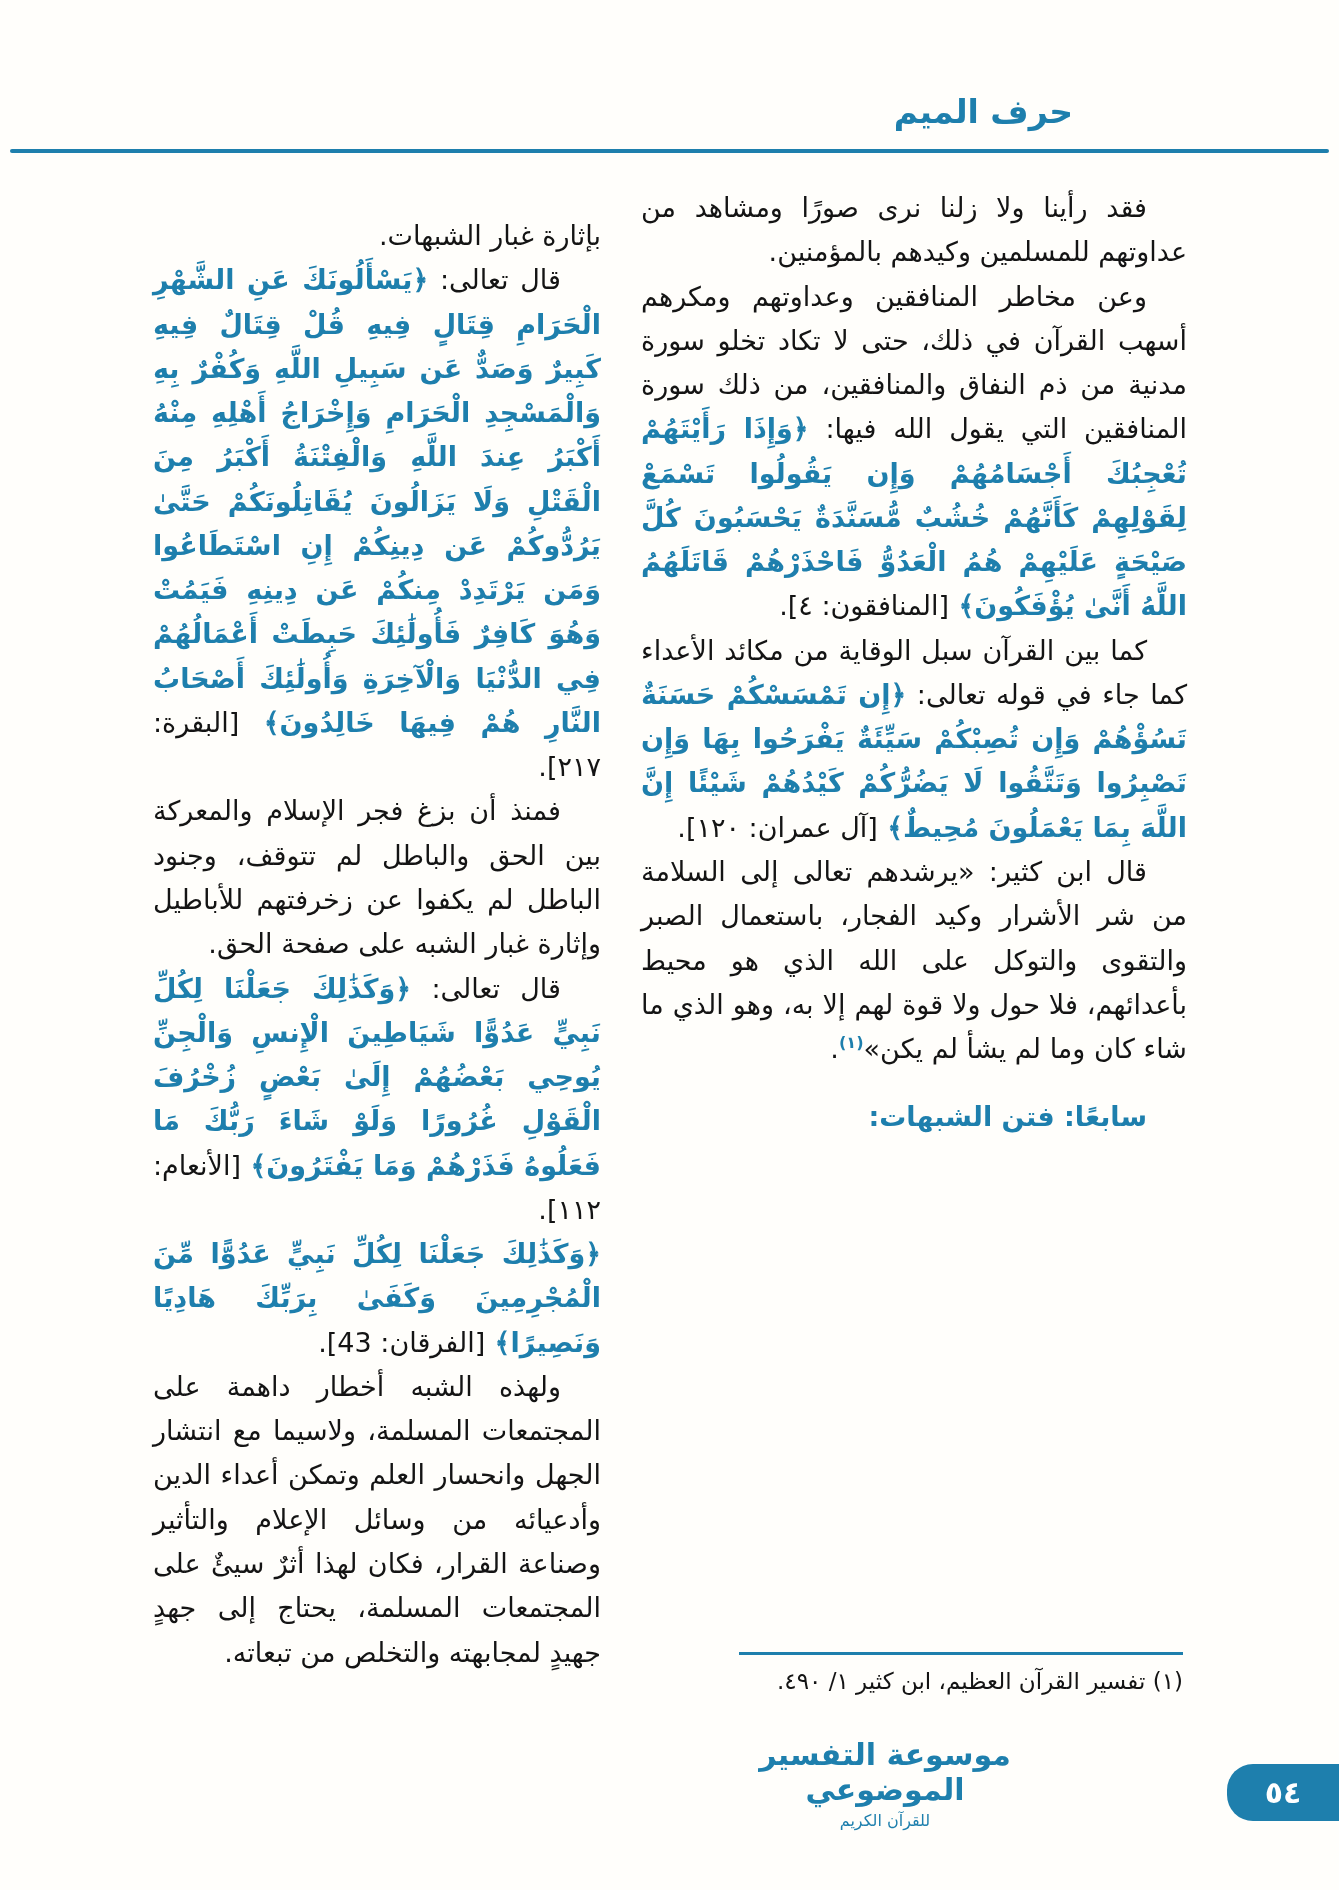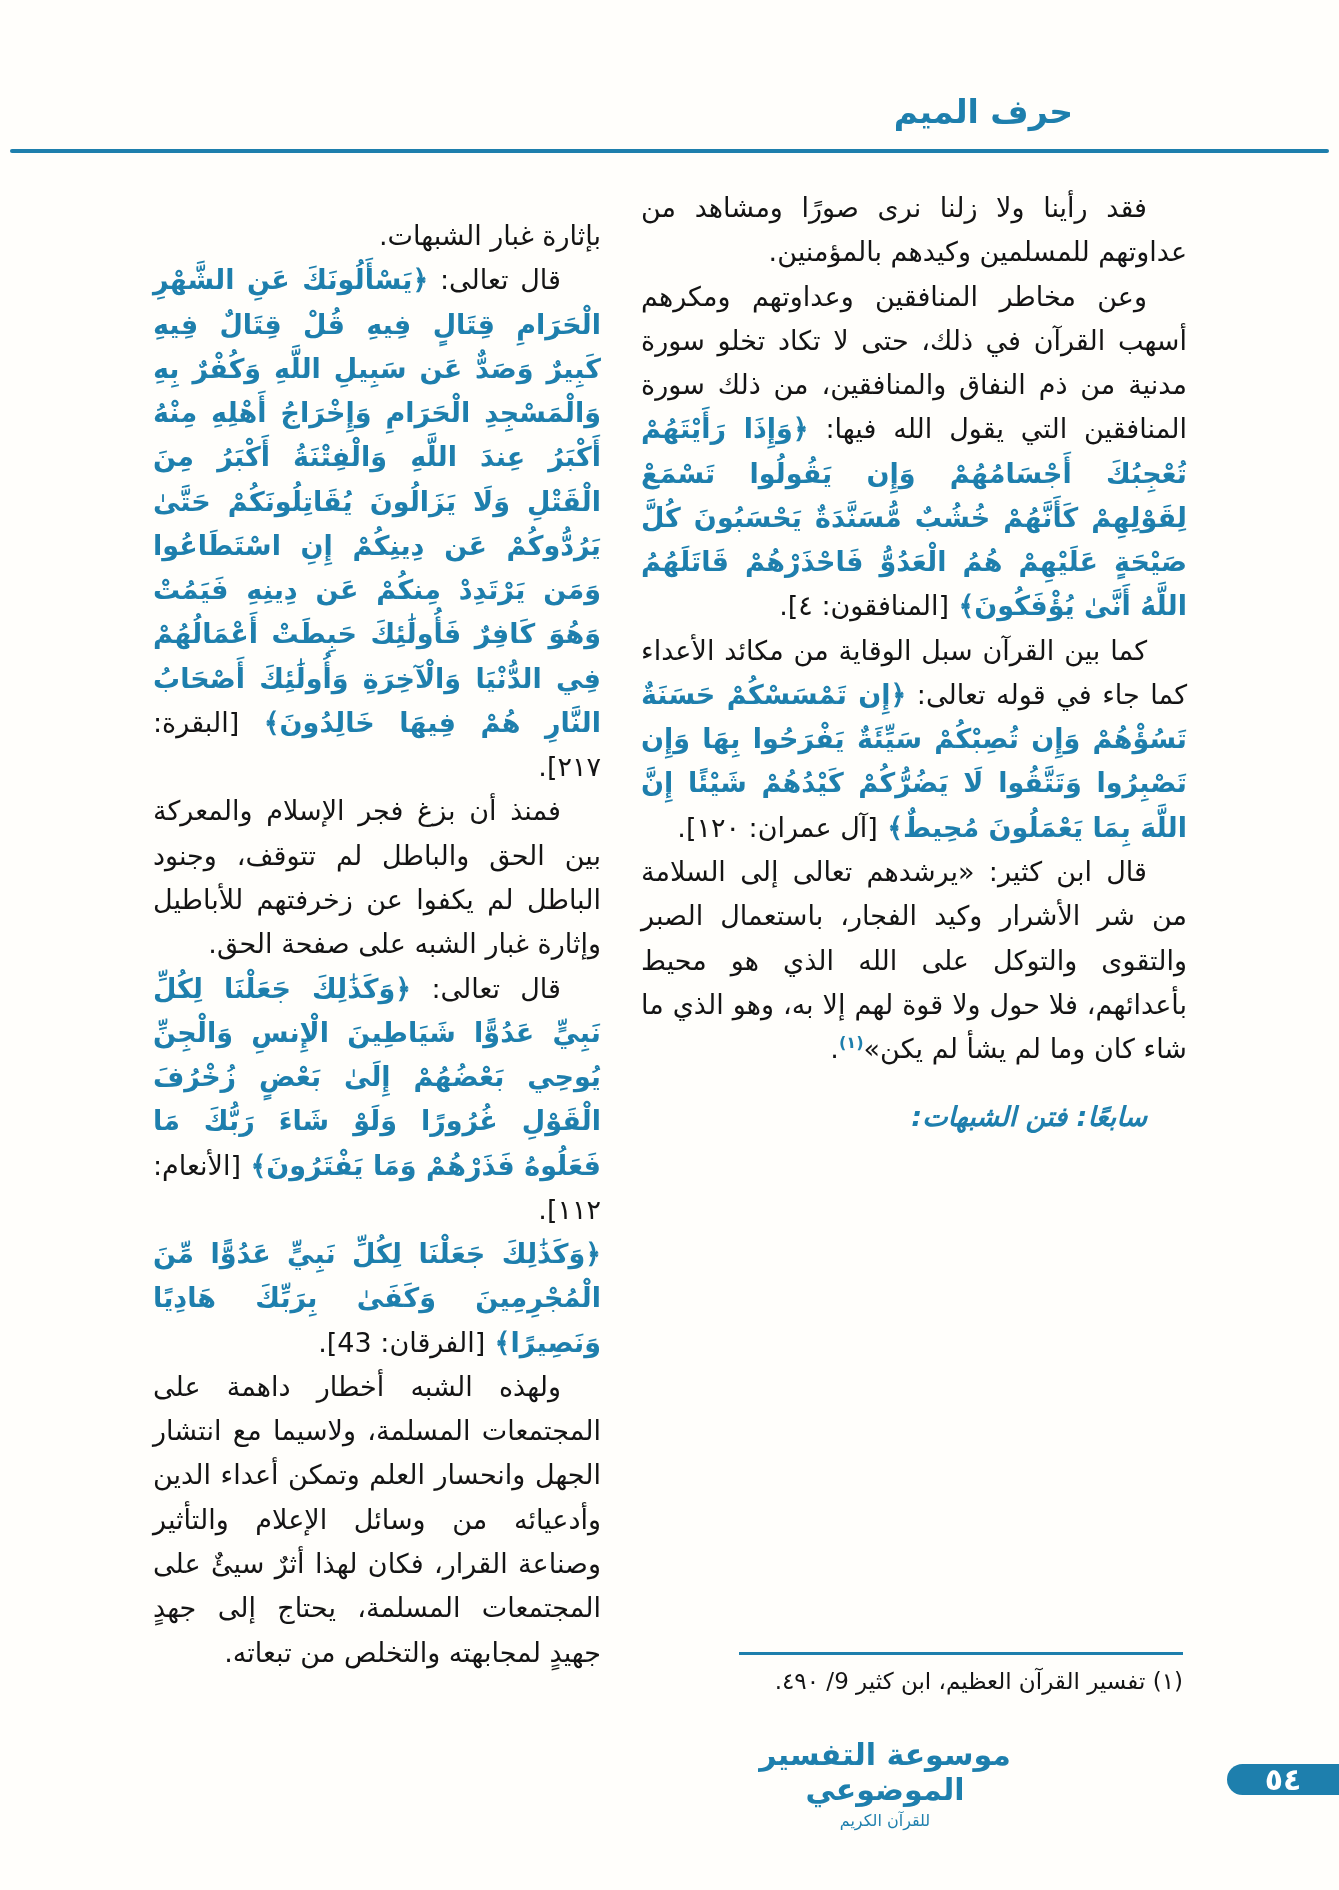--- a/index.html
+++ b/index.html
@@ -55,21 +55,20 @@
   .para {
     margin: 0;
     text-align: justify;
     text-indent: 40px;
   }
   .para.noindent { text-indent: 0; }
   .para.heading {
     color: var(--accent, #1e7fad);
     font-weight: 700;
     margin: 24px 0 12px 0;
-    font-style: italic;
   }
   .seg-body   { color: var(--ink, #141414); }
   .seg-quran  { color: var(--accent, #1e7fad); font-weight: 700; }
   .seg-ref    { color: var(--ink, #141414); }
   .seg-heading{ color: inherit; }
   .seg-fnref  {
     color: var(--accent, #1e7fad);
     font-size: 0.60em;
     vertical-align: super;
     font-weight: 700;
@@ -117,21 +116,21 @@
     margin-top: 4px;
     letter-spacing: 1px;
   }
 
   
   .page-badge {
     position: absolute;
     top: 1764px;
     right: 0;
     width: 112px;
-    height: 31px;
+    height: 57px;
     background: var(--accent, #1e7fad);
     border-radius: 26px 0 0 26px;
     display: flex;
     align-items: center;
     justify-content: center;
     color: #ffffff;
     font-size: 30px;
     font-weight: 700;
   }
 </style>
@@ -157,21 +156,21 @@
         <p class="para"><span class="seg-body">قال تعالى: </span><span class="seg-quran">﴿يَسْأَلُونَكَ عَنِ الشَّهْرِ الْحَرَامِ قِتَالٍ فِيهِ قُلْ قِتَالٌ فِيهِ كَبِيرٌ وَصَدٌّ عَن سَبِيلِ اللَّهِ وَكُفْرٌ بِهِ وَالْمَسْجِدِ الْحَرَامِ وَإِخْرَاجُ أَهْلِهِ مِنْهُ أَكْبَرُ عِندَ اللَّهِ وَالْفِتْنَةُ أَكْبَرُ مِنَ الْقَتْلِ وَلَا يَزَالُونَ يُقَاتِلُونَكُمْ حَتَّىٰ يَرُدُّوكُمْ عَن دِينِكُمْ إِنِ اسْتَطَاعُوا وَمَن يَرْتَدِدْ مِنكُمْ عَن دِينِهِ فَيَمُتْ وَهُوَ كَافِرٌ فَأُولَٰئِكَ حَبِطَتْ أَعْمَالُهُمْ فِي الدُّنْيَا وَالْآخِرَةِ وَأُولَٰئِكَ أَصْحَابُ النَّارِ هُمْ فِيهَا خَالِدُونَ﴾ </span><span class="seg-ref">[البقرة: ٢١٧].</span></p>
         <p class="para"><span class="seg-body">فمنذ أن بزغ فجر الإسلام والمعركة بين الحق والباطل لم تتوقف، وجنود الباطل لم يكفوا عن زخرفتهم للأباطيل وإثارة غبار الشبه على صفحة الحق.</span></p>
         <p class="para"><span class="seg-body">قال تعالى: </span><span class="seg-quran">﴿وَكَذَٰلِكَ جَعَلْنَا لِكُلِّ نَبِيٍّ عَدُوًّا شَيَاطِينَ الْإِنسِ وَالْجِنِّ يُوحِي بَعْضُهُمْ إِلَىٰ بَعْضٍ زُخْرُفَ الْقَوْلِ غُرُورًا وَلَوْ شَاءَ رَبُّكَ مَا فَعَلُوهُ فَذَرْهُمْ وَمَا يَفْتَرُونَ﴾ </span><span class="seg-ref">[الأنعام: ١١٢].</span></p>
         <p class="para noindent"><span class="seg-quran">﴿وَكَذَٰلِكَ جَعَلْنَا لِكُلِّ نَبِيٍّ عَدُوًّا مِّنَ الْمُجْرِمِينَ وَكَفَىٰ بِرَبِّكَ هَادِيًا وَنَصِيرًا﴾ </span><span class="seg-ref">[الفرقان: 43].</span></p>
         <p class="para"><span class="seg-body">ولهذه الشبه أخطار داهمة على المجتمعات المسلمة، ولاسيما مع انتشار الجهل وانحسار العلم وتمكن أعداء الدين وأدعيائه من وسائل الإعلام والتأثير وصناعة القرار، فكان لهذا أثرٌ سيئٌ على المجتمعات المسلمة، يحتاج إلى جهدٍ جهيدٍ لمجابهته والتخلص من تبعاته.</span></p>
       </div>
   </div>
 
   <div class="footnote-separator"></div>
 
-  <div class="footnote-text">(١) تفسير القرآن العظيم، ابن كثير 9/ ٤٩٠.</div>
+  <div class="footnote-text">(١) تفسير القرآن العظيم، ابن كثير ١/ ٤٩٠.</div>
 
   <div class="publisher-logo">
     <span class="logo-line1">موسوعة التفسير الموضوعي</span>
     <span class="logo-line2">للقرآن الكريم</span>
   </div>
 
   <div class="page-badge">
     <span>٥٤</span>
   </div>
 

